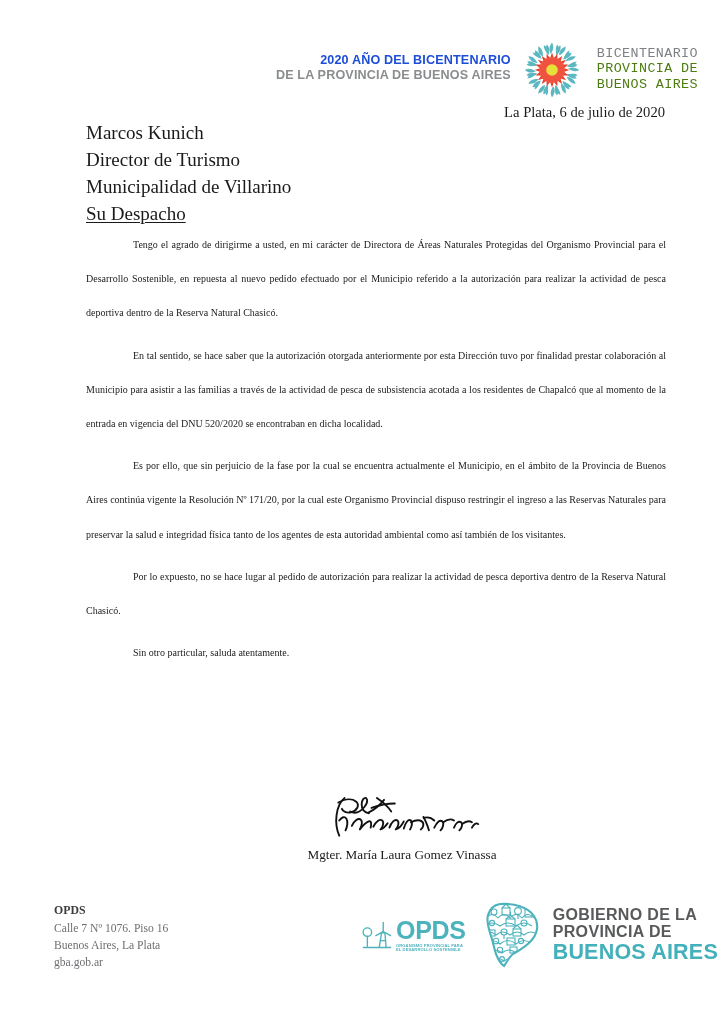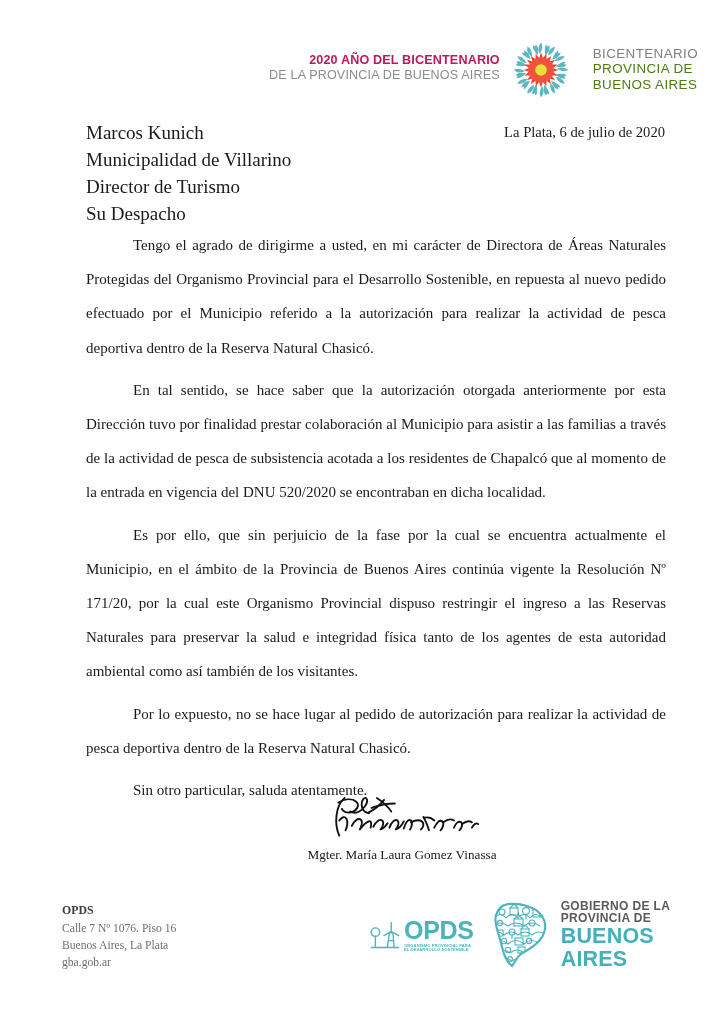--- a/index.html
+++ b/index.html
@@ -40,39 +40,39 @@
     font-family: "Liberation Sans", "DejaVu Sans", sans-serif;
     text-align: right;
     line-height: 1.22;
     margin-right: 12px;
     padding-bottom: 4px;
   }
   .header-slogan .line1 {
     font-size: 12.6px;
     font-weight: bold;
     letter-spacing: 0.15px;
-    color: #be185d;
+    color: #1d4ed8;
     display: block;
   }
   .header-slogan .line2 {
     font-size: 12.6px;
-    font-weight: normal;
+    font-weight: bold;
     letter-spacing: 0.15px;
     color: #8a8c8e;
     display: block;
   }
   .sun-emblem {
     width: 58px;
     height: 58px;
     flex: 0 0 58px;
   }
   .bicentenario-text {
-    font-family: Liberation Sans, sans-serif;
+    font-family: Liberation Mono, monospace;
     line-height: 1.16;
-    margin-left: 23px;
+    margin-left: 16px;
     padding-bottom: 2px;
   }
   .bicentenario-text .bt1 {
     display: block;
     font-size: 13.4px;
     color: #7e8083;
     letter-spacing: 0.4px;
   }
   .bicentenario-text .bt2,
   .bicentenario-text .bt3 {
@@ -81,44 +81,44 @@
     color: #4d7c0f;
     letter-spacing: 0.4px;
   }
 
   
   .date-line {
     position: absolute;
     top: 104px;
     right: 59px;
     font-size: 14.6px;
-    margin-top: 20px;
   }
   .addressee {
     position: absolute;
     top: 120px;
     left: 86px;
     font-size: 19px;
     line-height: 1.42;
   }
   .addressee div { white-space: nowrap; }
   .addressee .underlined {
+    text-decoration: underline;
     text-underline-offset: 2px;
   }
 
   
   .body-text {
     position: absolute;
     top: 228px;
     left: 86px;
     width: 580px;
   }
   .body-text p {
     margin: 0 0 8px 0;
-    font-size: 15px;
+    font-size: 10px;
     line-height: 34.2px;
     text-align: justify;
     text-indent: 47px;
     hyphens: none;
   }
   .body-text p.last-para { margin-bottom: 0; }
 
   
   .signature-block {
     position: absolute;
@@ -140,21 +140,21 @@
   }
   .sig-name {
     font-size: 13.2px;
     line-height: 1.35;
     white-space: nowrap;
   }
 
   
   .footer {
     position: absolute;
-    left: 16px;
+    left: 8px;
     right: 0;
     bottom: 0;
     height: 130px;
   }
   .footer-address {
     position: absolute;
     left: 46px;
     top: 8px;
     font-size: 11.6px;
     line-height: 1.5;
@@ -213,21 +213,21 @@
     height: 66px;
   }
   .ba-map { width: 64px; height: 66px; flex: 0 0 64px; }
   .gba-word {
     font-family: "Liberation Sans", "DejaVu Sans", sans-serif;
     margin-left: 9px;
     line-height: 1.05;
   }
   .gba-word .gw1 {
     display: block;
-    font-size: 12px;
+    font-size: 16px;
     font-weight: bold;
     color: #58595b;
     letter-spacing: 0.35px;
   }
   .gba-word .gw2 {
     display: block;
     font-size: 21.5px;
     font-weight: bold;
     color: #43b0ba;
     letter-spacing: 0.2px;
@@ -300,22 +300,22 @@
       <span class="bt1">BICENTENARIO</span>
       <span class="bt2">PROVINCIA DE</span>
       <span class="bt3">BUENOS AIRES</span>
     </div>
   </div>
 
   <div class="date-line">La Plata, 6 de julio de 2020</div>
 
   <div class="addressee">
     <div>Marcos Kunich</div>
+    <div>Director de Turismo</div>
     <div>Municipalidad de Villarino</div>
-    <div>Director de Turismo</div>
     <div class="underlined">Su Despacho</div>
   </div>
 
   <div class="body-text">
     <p>Tengo el agrado de dirigirme a usted, en mi carácter de Directora de Áreas Naturales Protegidas del Organismo Provincial para el Desarrollo Sostenible, en repuesta al nuevo pedido efectuado por el Municipio referido a la autorización para realizar la actividad de pesca deportiva dentro de la Reserva Natural Chasicó.</p>
     <p>En tal sentido, se hace saber que la autorización otorgada anteriormente por esta Dirección tuvo por finalidad prestar colaboración al Municipio para asistir a las familias a través de la actividad de pesca de subsistencia acotada a los residentes de Chapalcó que al momento de la entrada en vigencia del DNU 520/2020 se encontraban en dicha localidad.</p>
     <p>Es por ello, que sin perjuicio de la fase por la cual se encuentra actualmente el Municipio, en el ámbito de la Provincia de Buenos Aires continúa vigente la  Resolución Nº 171/20, por la cual este Organismo Provincial dispuso restringir el ingreso a las Reservas Naturales para preservar la salud e integridad física tanto de los agentes de esta autoridad ambiental como así también de los visitantes.</p>
     <p>Por lo expuesto, no se hace lugar al pedido de autorización para realizar la actividad de pesca deportiva dentro de la Reserva Natural Chasicó.</p>
     <p class="last-para">Sin otro particular, saluda atentamente.</p>
   </div>

